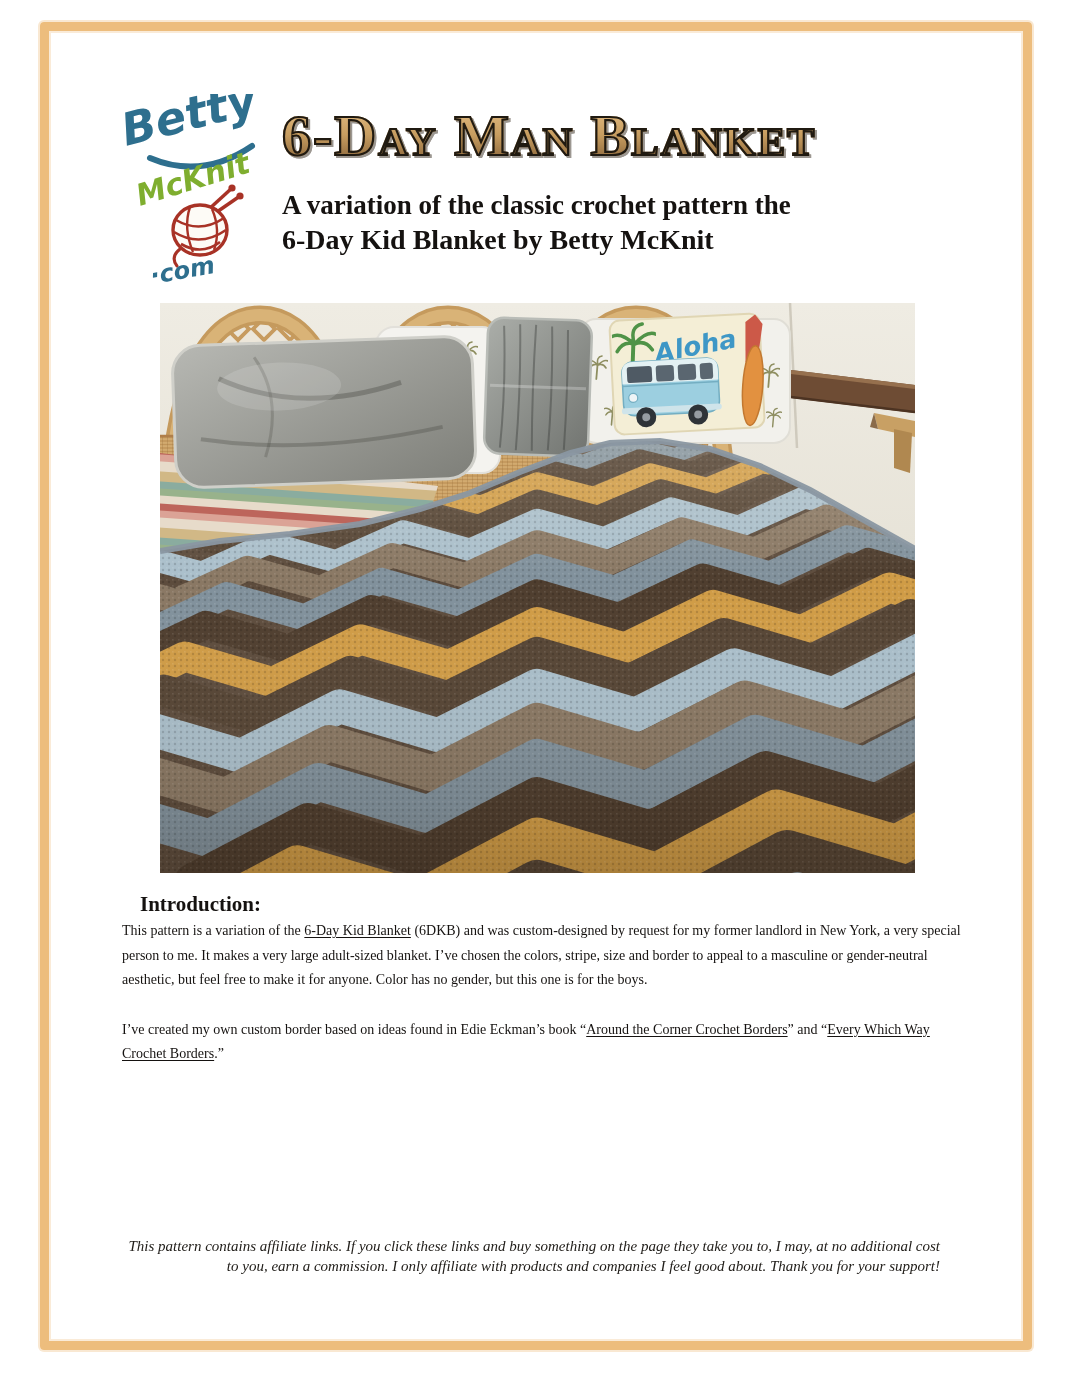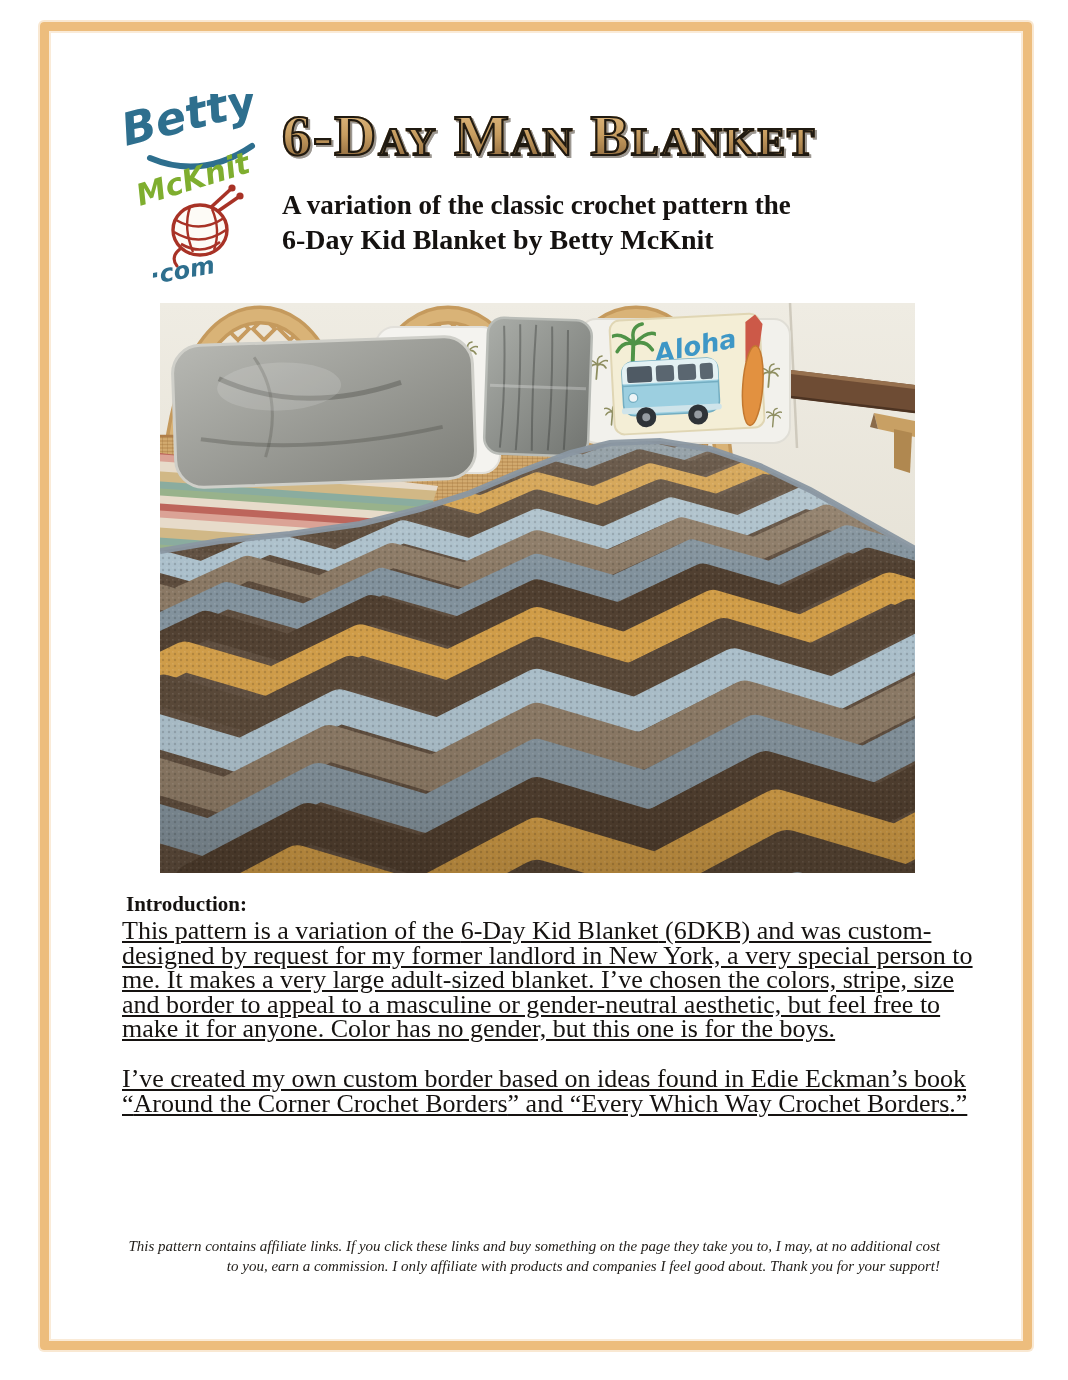--- a/index.html
+++ b/index.html
@@ -20,22 +20,22 @@
     font-variant:small-caps;letter-spacing:2px;
     background:linear-gradient(180deg,#e6c088 0%,#c79d60 48%,#7d5a33 100%);
     -webkit-background-clip:text;background-clip:text;color:transparent;
     -webkit-text-stroke:2.2px #201a11;
     filter:drop-shadow(2px 2.5px 0 rgba(35,25,12,.45));
   }
   .subtitle1{margin-top:22px;font-weight:bold;font-size:27px;}
   .subtitle2{margin-top:3px;font-weight:bold;font-size:28px;}
   .photo{position:absolute;left:160px;top:303px;width:755px;height:570px;margin:0;overflow:hidden;}
   .intro{position:absolute;left:122px;top:892px;width:852px;}
-  .intro h2{margin:0 0 2px 4px;font-size:21px;font-weight:bold;}
-  .intro p{margin:0 0 25px 0;font-size:26px;line-height:24.6px;text-decoration:underline;}
+  .intro h2{margin:0 0 2px 18px;font-size:21px;font-weight:bold;}
+  .intro p{margin:0 0 25px 0;font-size:14px;line-height:24.6px;}
   .doc-link{color:inherit;text-decoration:underline;text-underline-offset:2px;}
   .disclaimer{
     position:absolute;left:128px;top:1222px;width:812px;text-align:right;
     font-style:italic;font-size:15px;line-height:1.32;color:#23201c;
   }
 </style>
 </head>
 <body>
 
 <div class="page">

